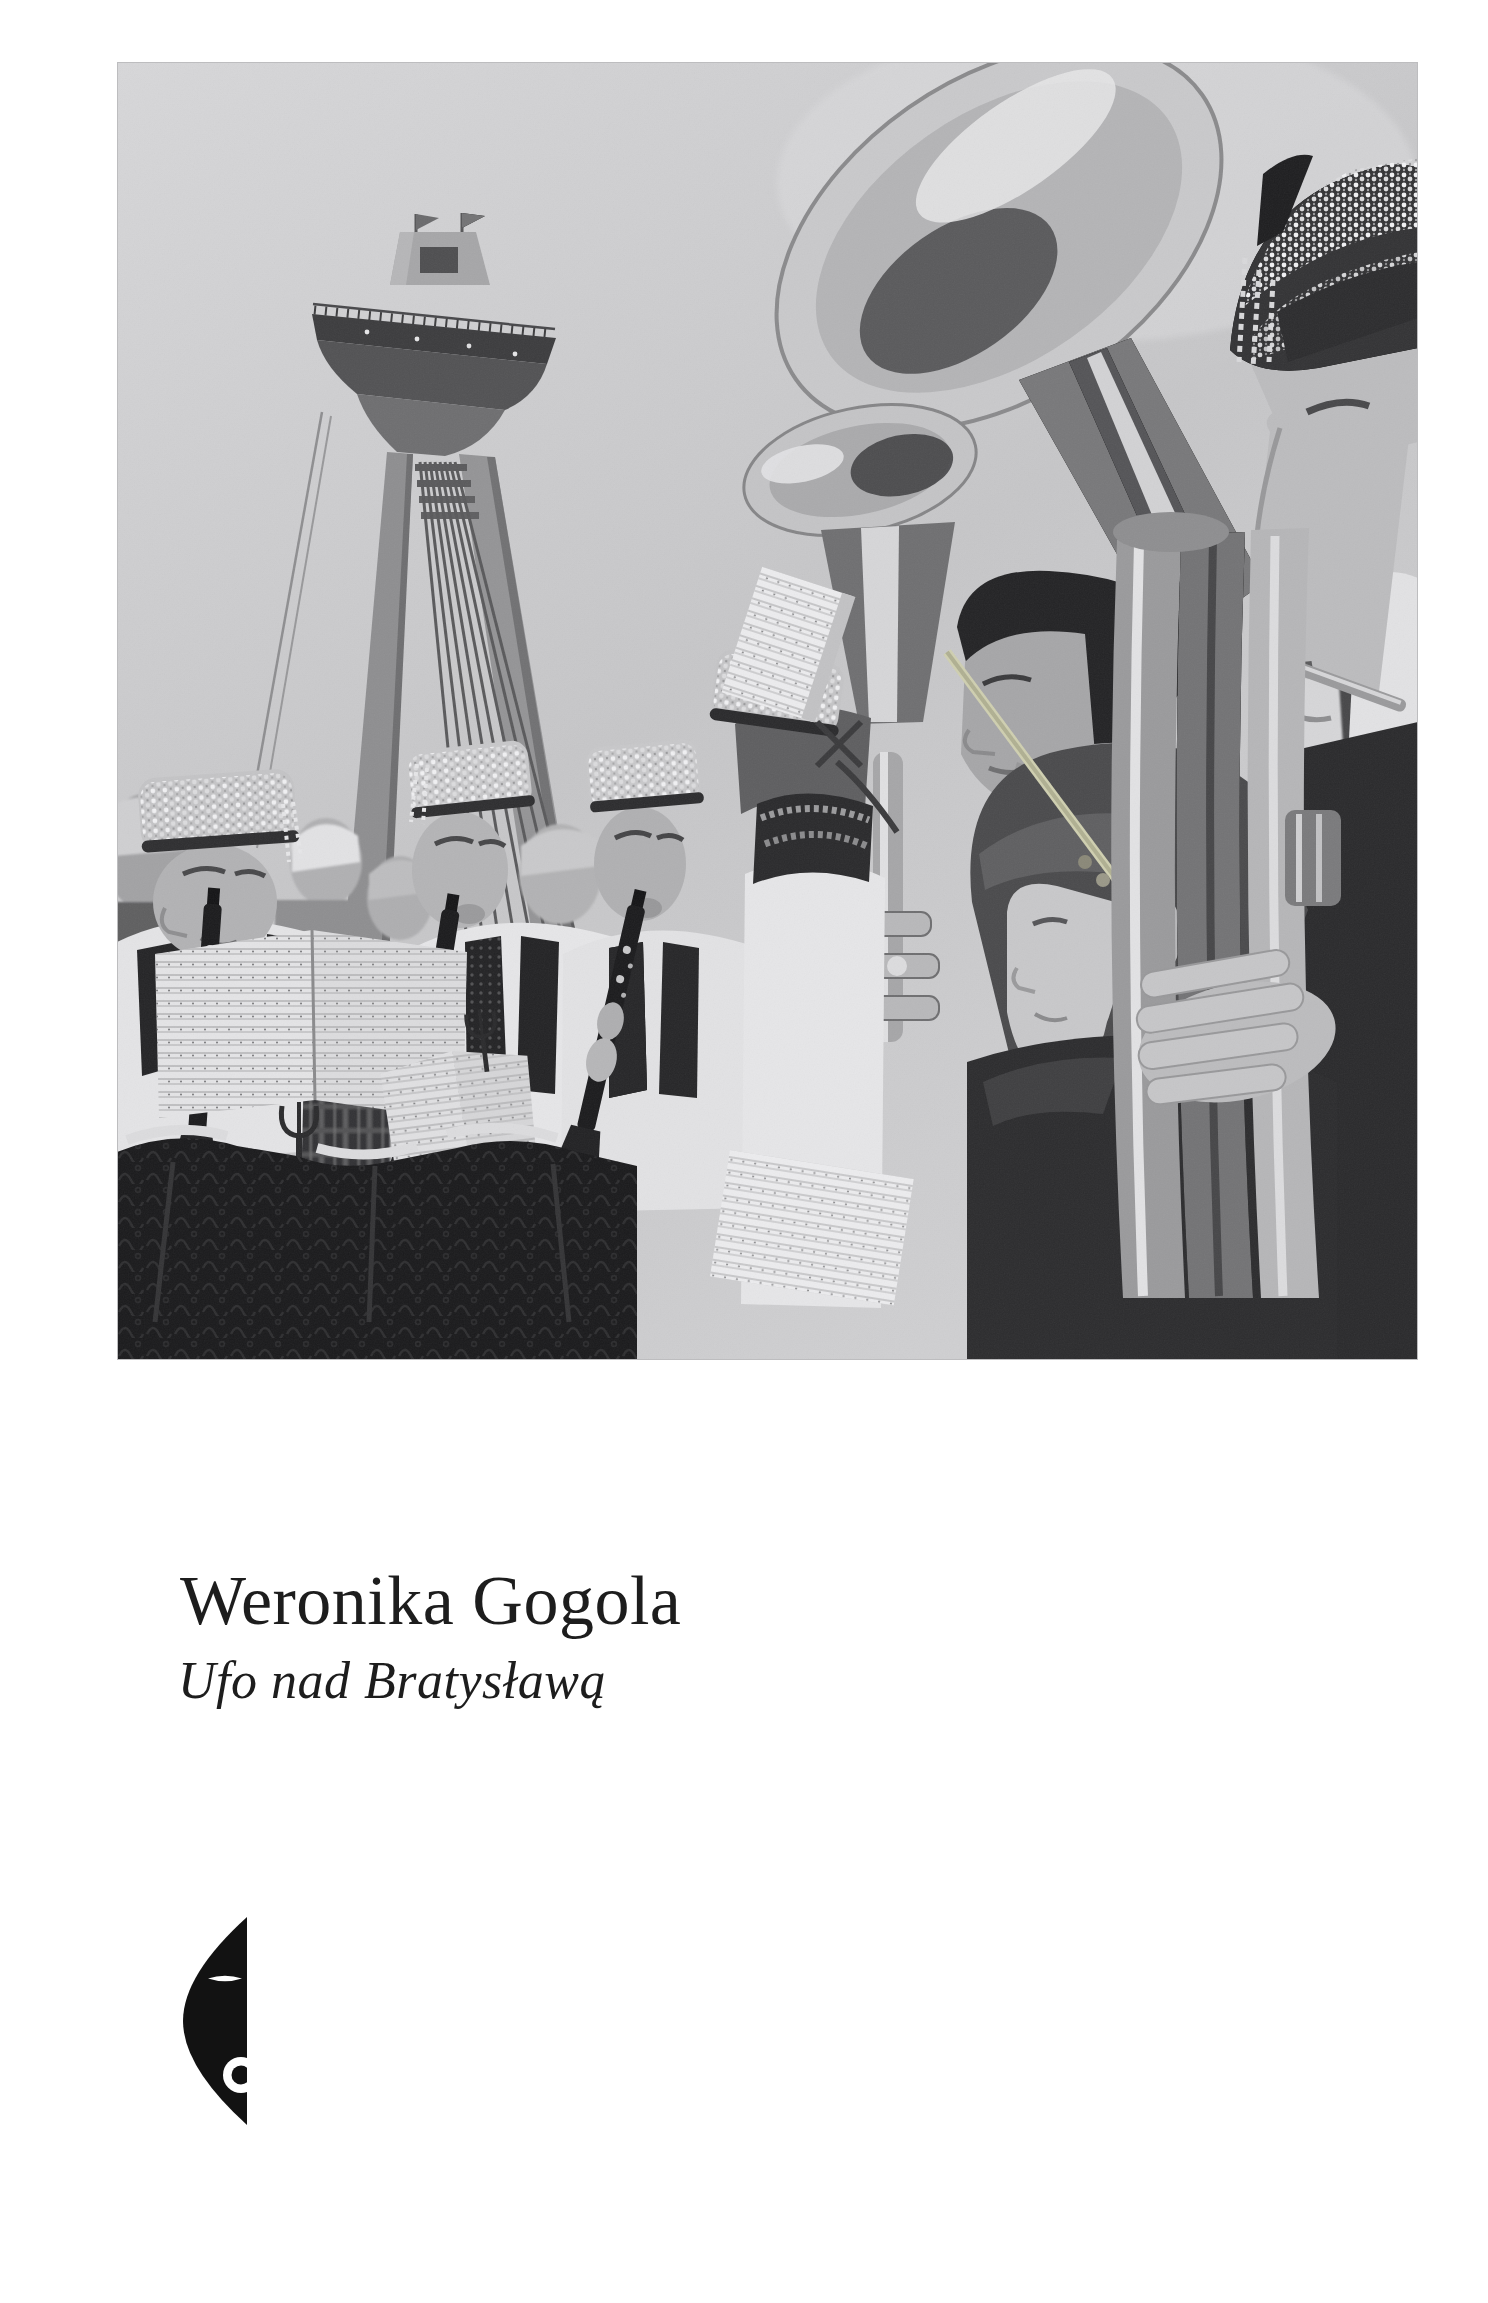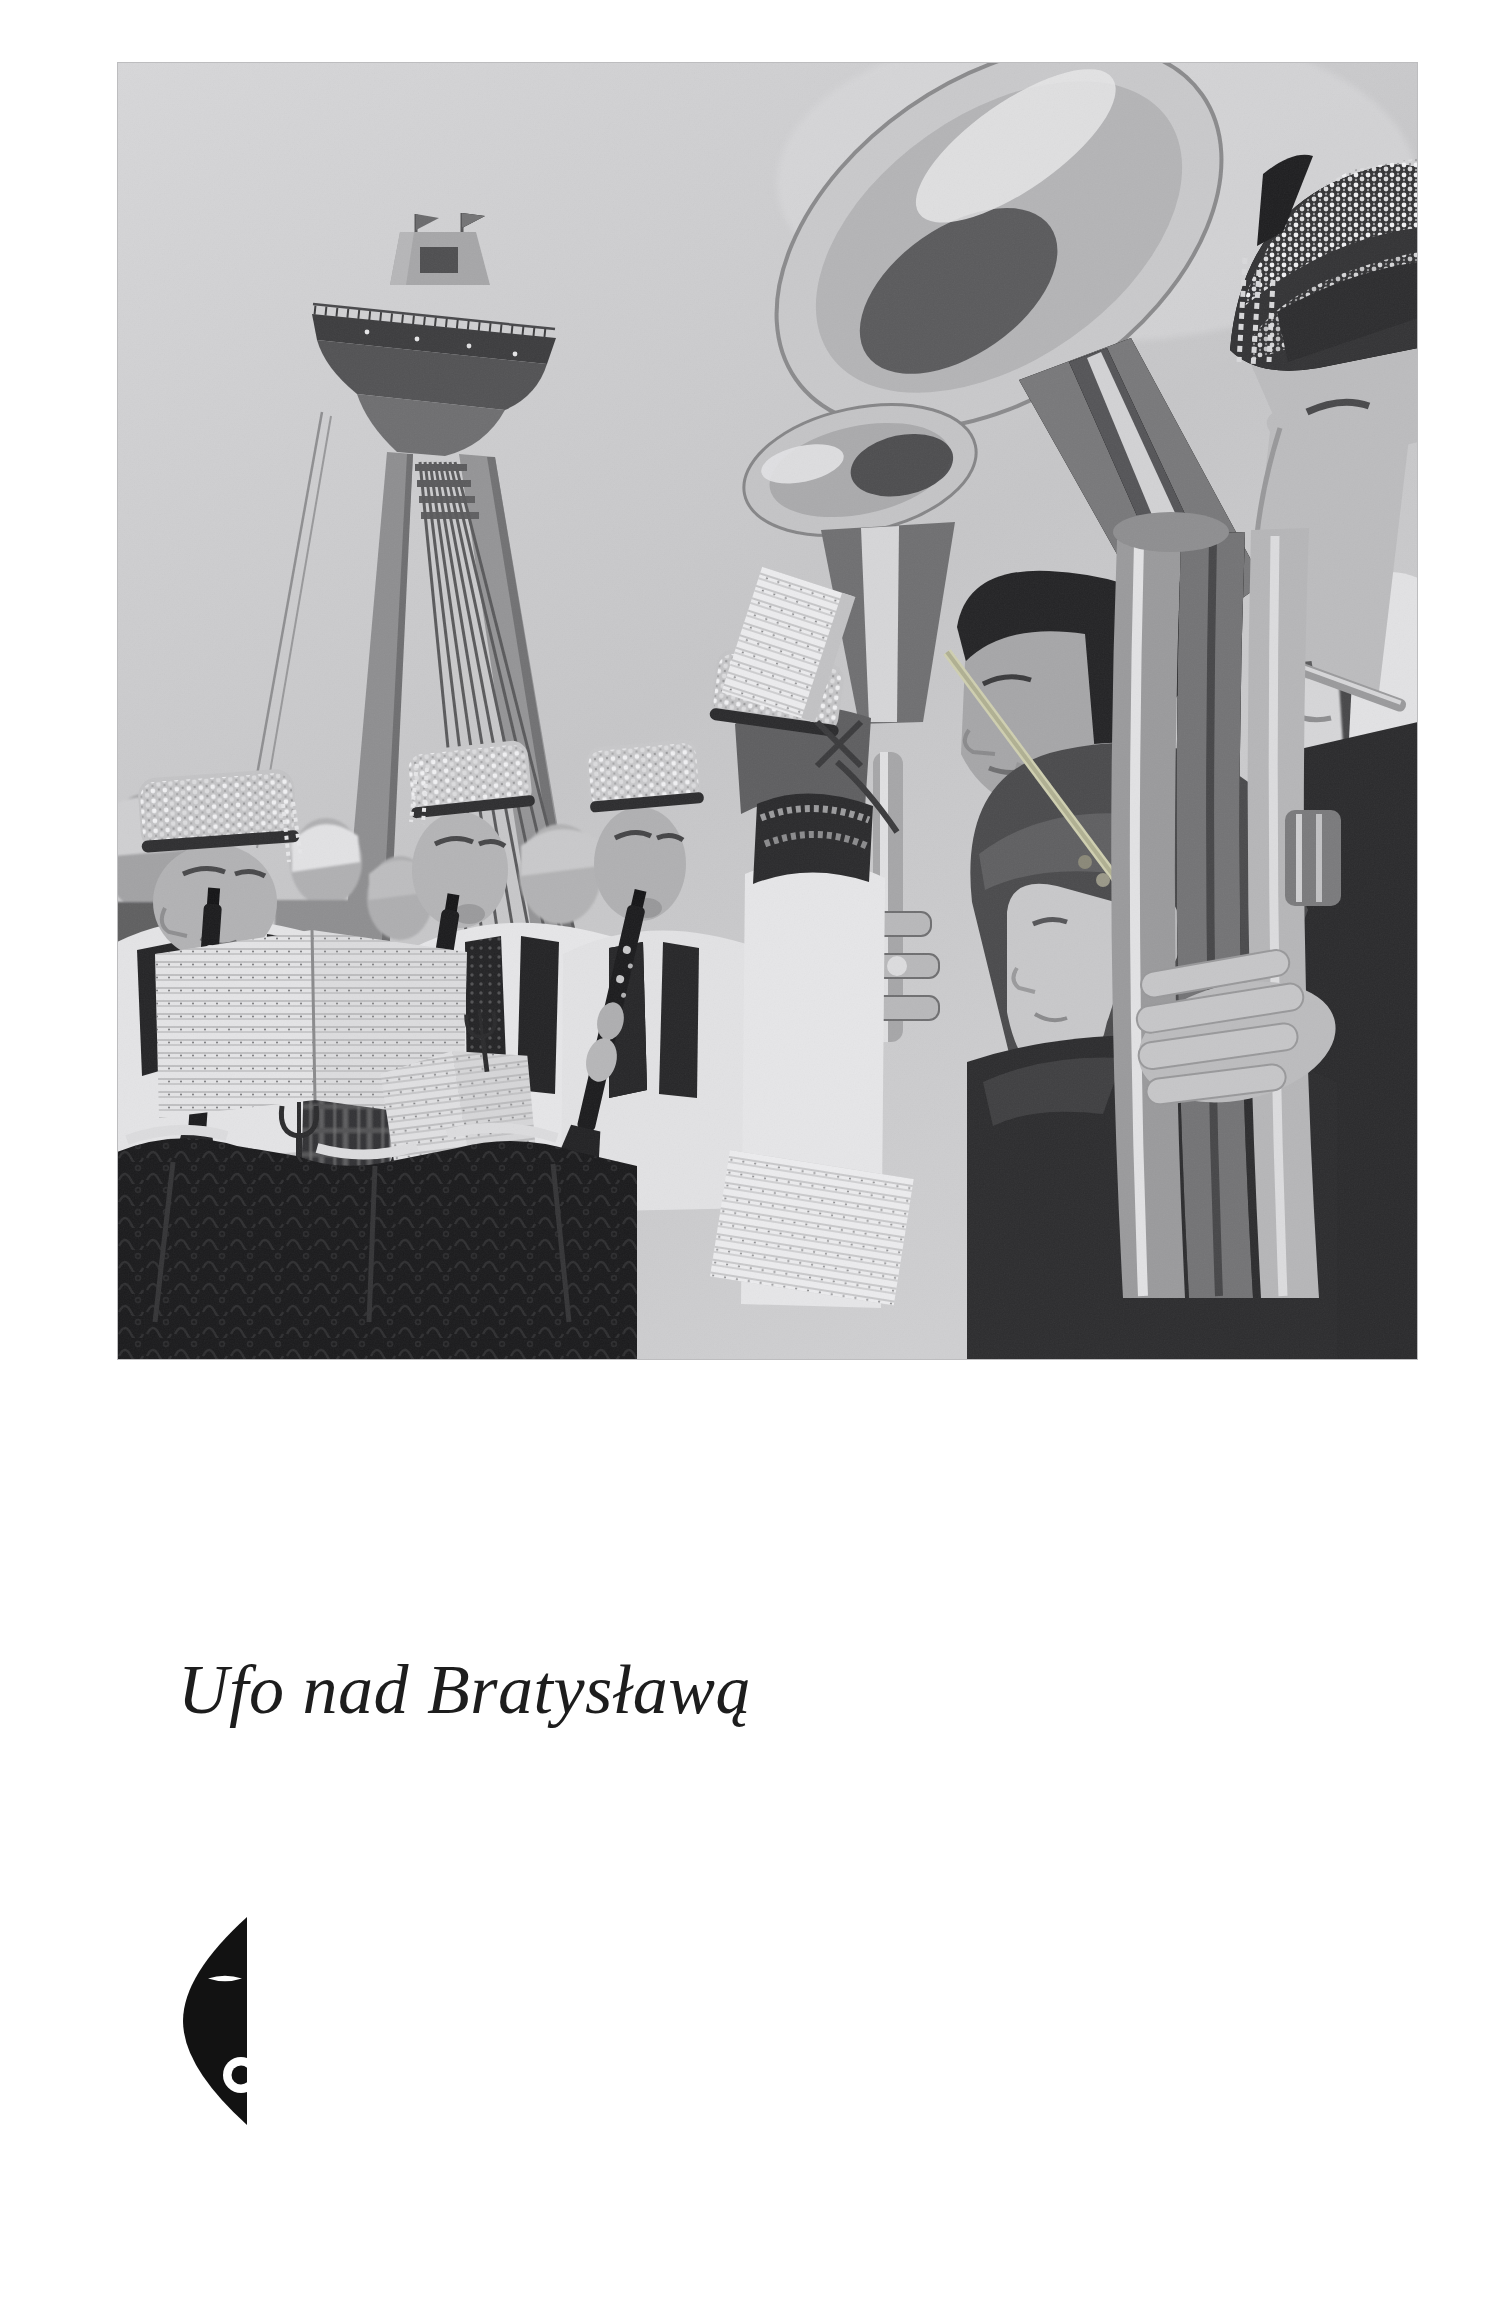--- a/index.html
+++ b/index.html
@@ -2,21 +2,21 @@
 <html><head>
 <meta charset="utf-8">
 <style>
   html,body{margin:0;padding:0;background:#ffffff;}
   .cover{position:relative;width:1488px;height:2303px;background:#ffffff;overflow:hidden;
          font-family:"Liberation Serif", serif;}
   .photo{position:absolute;left:117px;top:62px;width:1301px;height:1298px;margin:0;}
   .photo svg{display:block;width:100%;height:100%;}
   .author{position:absolute;left:180px;top:1566px;font-size:70px;line-height:1;
           color:#1d1d1d;letter-spacing:0.5px;white-space:nowrap;}
-  .title{position:absolute;left:178px;top:1655px;font-size:70px;line-height:1;
+  .title{position:absolute;left:178px;top:1655px;font-size:52px;line-height:1;
          font-style:italic;color:#1d1d1d;letter-spacing:0.5px;white-space:nowrap;}
   .logo{position:absolute;left:183px;top:1917px;width:64px;height:208px;}
 </style>
 </head>
 <body>
 
 <div class="cover">
 
   <figure class="photo">
     <svg viewBox="0 0 1301 1298" xmlns="http://www.w3.org/2000/svg">
@@ -386,20 +386,21 @@
           <path d="M10 1078 q50 -18 100 -4 M200 1086 q50 14 100 -2 M330 1072 q55 -14 110 4" stroke="#dcdcde" stroke-width="10" fill="none"></path>
           <path d="M56 1100 L38 1260 M258 1104 L252 1260 M436 1102 L452 1260" stroke="#343436" stroke-width="5"></path>
         </g>
       </g>
 
       <rect width="1301" height="1298" filter="url(#grain)" opacity="0.07"></rect>
       <rect width="1301" height="1298" fill="none" stroke="#bdbdbf" stroke-width="2"></rect>
     </svg>
   </figure>
 
+  <div class="author">Weronika Gogola</div>
   <div class="title">Ufo nad Bratysławą</div>
 
   <div class="logo">
     <svg viewBox="0 0 64 208" xmlns="http://www.w3.org/2000/svg">
       <defs>
         <clipPath id="maskclip">
             <path d="M64 0 Q0 58 0 104 Q0 150 64 208 Z"></path>
           </clipPath>
       </defs>
       <path d="M64 0 Q0 58 0 104 Q0 150 64 208 Z" fill="#121212"></path>

